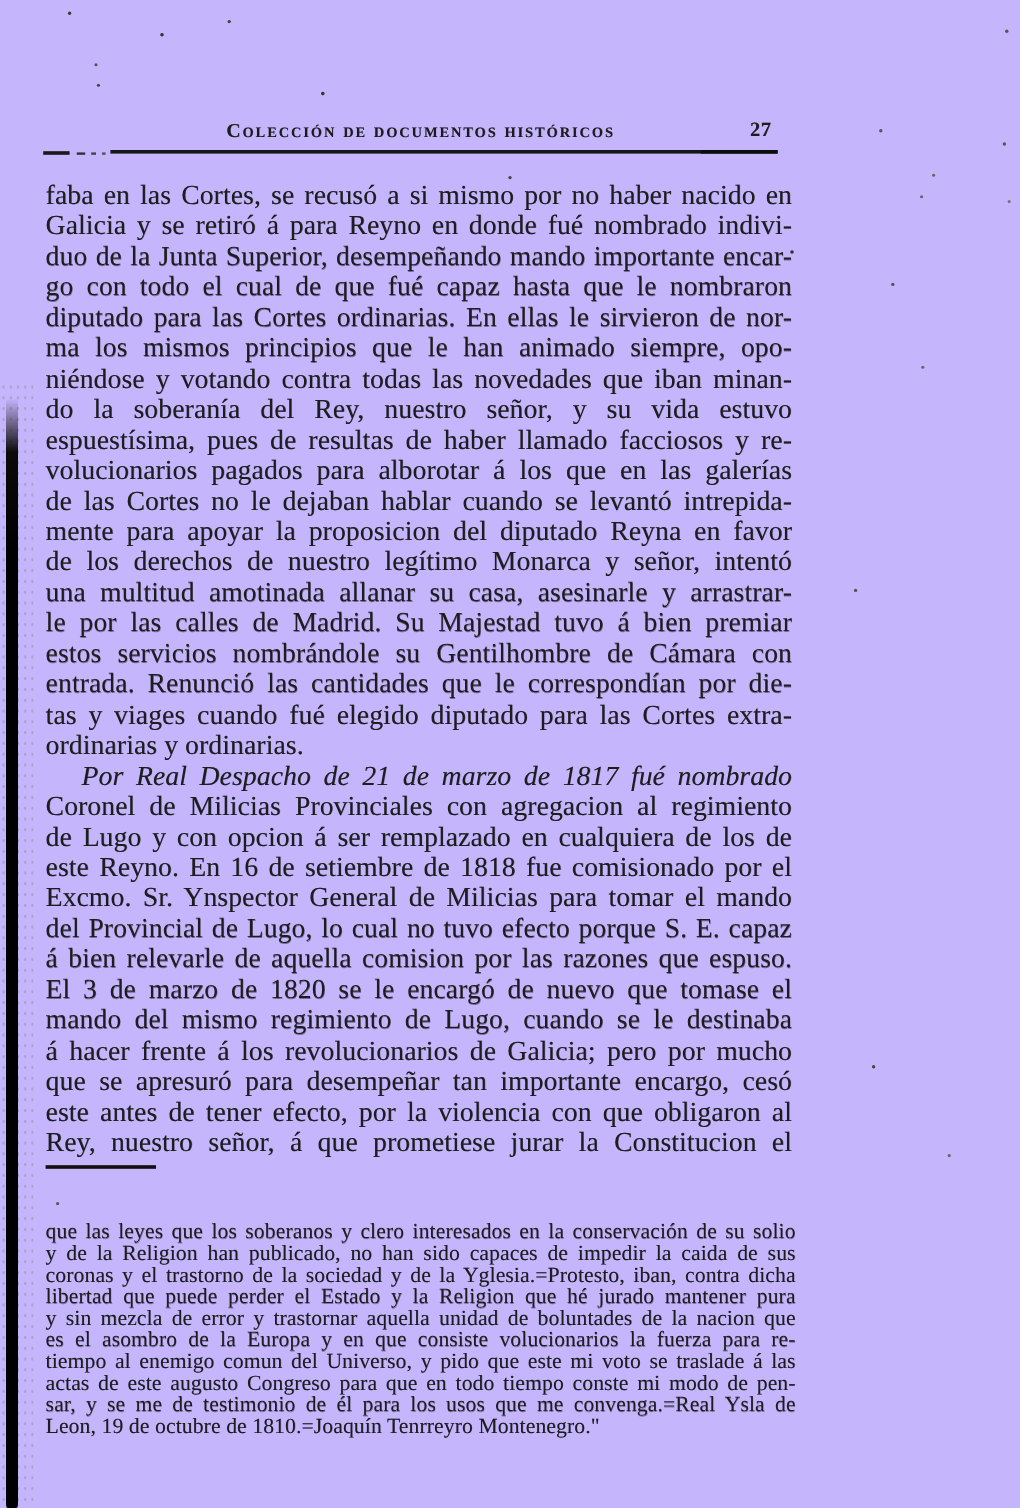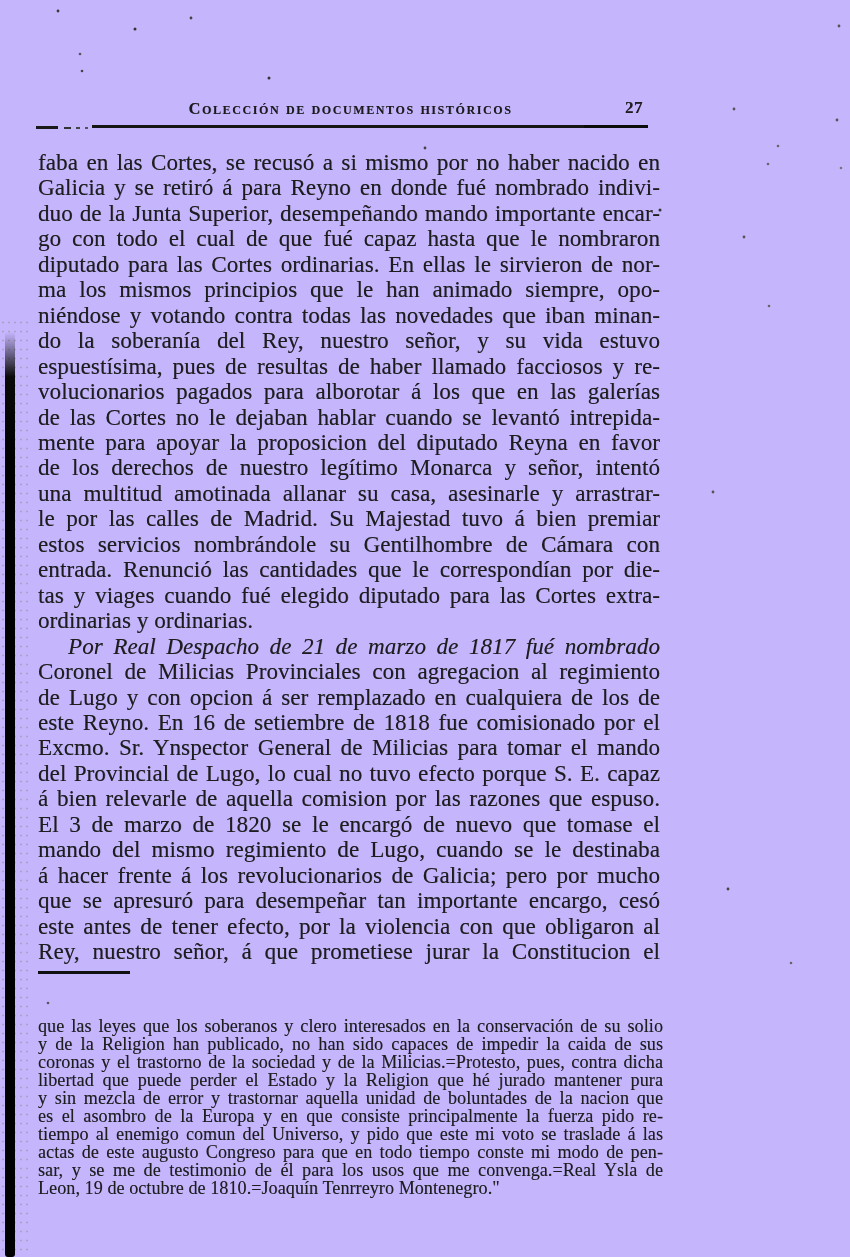--- a/index.html
+++ b/index.html
@@ -124,23 +124,23 @@
         <div class="line">este antes de tener efecto, por la violencia con que obligaron al</div>
         <div class="line">Rey, nuestro señor, á que prometiese jurar la Constitucion el</div>
       </div>
   </div>
 
   <div class="footnote-rule"></div>
 
   <div class="footnote">
       <div class="line">que las leyes que los soberanos y clero interesados en la conservación de su solio</div>
       <div class="line">y de la Religion han publicado, no han sido capaces de impedir la caida de sus</div>
-      <div class="line">coronas y el trastorno de la sociedad y de la Milicias.=Protesto, pues, contra dicha</div>
+      <div class="line">coronas y el trastorno de la sociedad y de la Yglesia.=Protesto, iban, contra dicha</div>
       <div class="line">libertad que puede perder el Estado y la Religion que hé jurado mantener pura</div>
       <div class="line">y sin mezcla de error y trastornar aquella unidad de boluntades de la nacion que</div>
-      <div class="line">es el asombro de la Europa y en que consiste principalmente la fuerza pido re-</div>
+      <div class="line">es el asombro de la Europa y en que consiste volucionarios la fuerza para re-</div>
       <div class="line">tiempo al enemigo comun del Universo, y pido que este mi voto se traslade á las</div>
       <div class="line">actas de este augusto Congreso para que en todo tiempo conste mi modo de pen-</div>
       <div class="line">sar, y se me de testimonio de él para los usos que me convenga.=Real Ysla de</div>
       <div class="line flush">Leon, 19 de octubre de 1810.=Joaquín Tenrreyro Montenegro."</div>
     </div>
 
 </div>
 
 </body></html>

